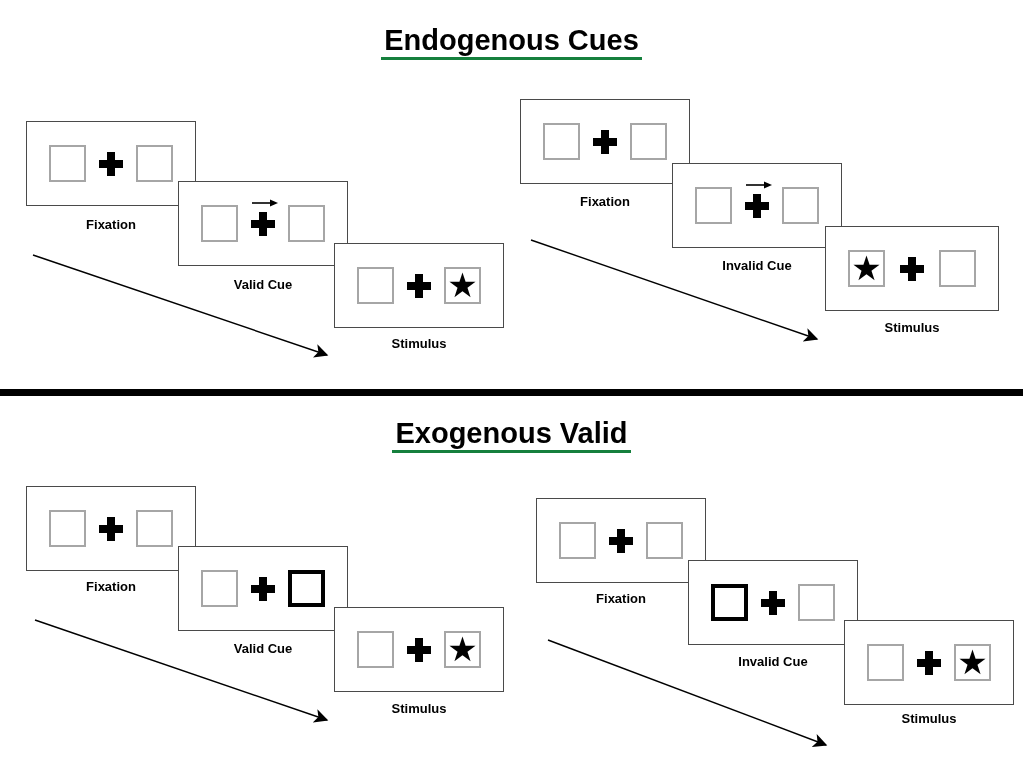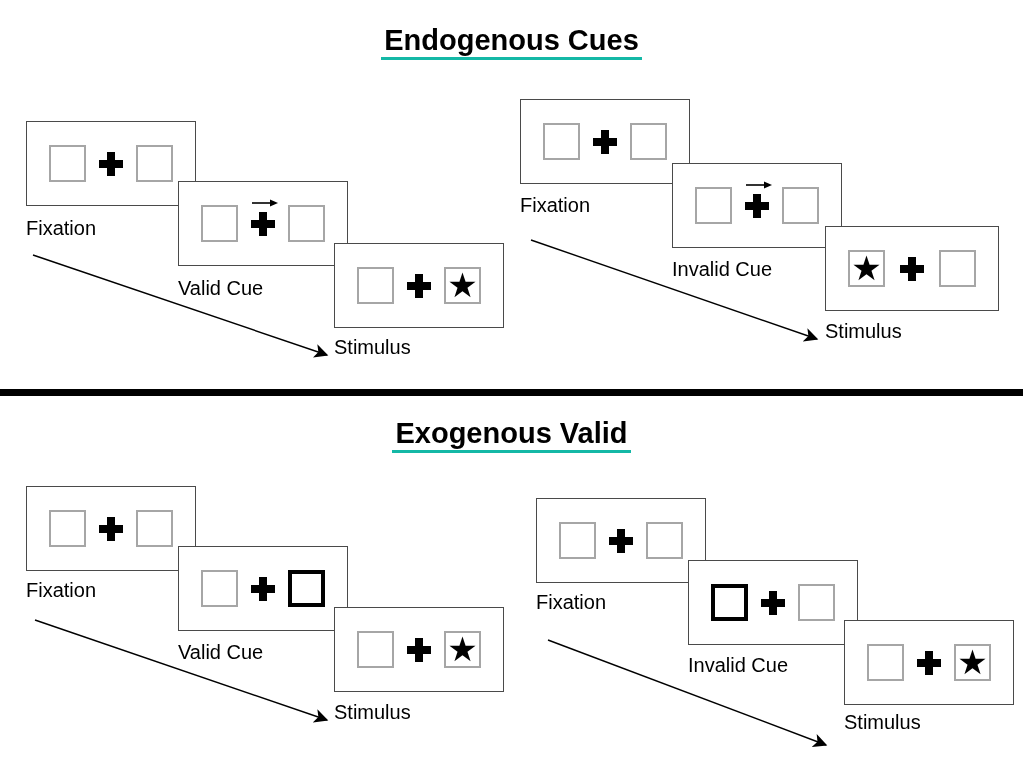--- a/index.html
+++ b/index.html
@@ -5,41 +5,41 @@
   html,body{margin:0;padding:0;}
   body{
     width:1023px;height:767px;position:relative;overflow:hidden;
     background:#ffffff;color:#000;
     font-family:"Liberation Sans", sans-serif;
   }
   .title{
     position:absolute;left:0;width:100%;text-align:center;
     font-size:29px;font-weight:bold;letter-spacing:0px;
   }
-  .title span{border-bottom:3px solid #14b8a6;padding:0 3px 1px 3px;}
+  .title span{border-bottom:3px solid #15803d;padding:0 3px 1px 3px;}
   .panel{
     position:absolute;width:170px;height:85px;background:#fff;
     border:1px solid #4a4a4a;box-sizing:border-box;
     display:flex;align-items:center;justify-content:space-between;
     padding:0 22px;
   }
   .sq{
     width:37px;height:37px;box-sizing:border-box;background:#fff;
     border:2px solid #a6a6a6;
     display:flex;align-items:center;justify-content:center;
   }
   .sq--bold{border:4px solid #000;}
   .star{font-size:34px;line-height:37px;color:#000;}
   .cross-wrap{position:relative;width:24px;height:24px;}
   .cross{position:absolute;left:0;top:0;width:24px;height:24px;}
   .cross::before{content:"";position:absolute;left:0;top:8px;width:24px;height:8px;background:#000;}
   .cross::after{content:"";position:absolute;top:0;left:8px;width:8px;height:24px;background:#000;}
   .cue-arrow{position:absolute;left:0px;top:-14px;}
   .label{
-    position:absolute;font-size:20px;font-weight:normal;
+    position:absolute;font-size:13px;font-weight:bold;text-align:center;
     white-space:nowrap;
   }
   .divider{position:absolute;left:0;top:389px;width:1023px;height:7px;background:#000;}
   .arrows{position:absolute;left:0;top:0;pointer-events:none;}
 </style>
 </head>
 <body>
 
 <svg class="arrows" width="1023" height="767" viewBox="0 0 1023 767">
   <defs>

